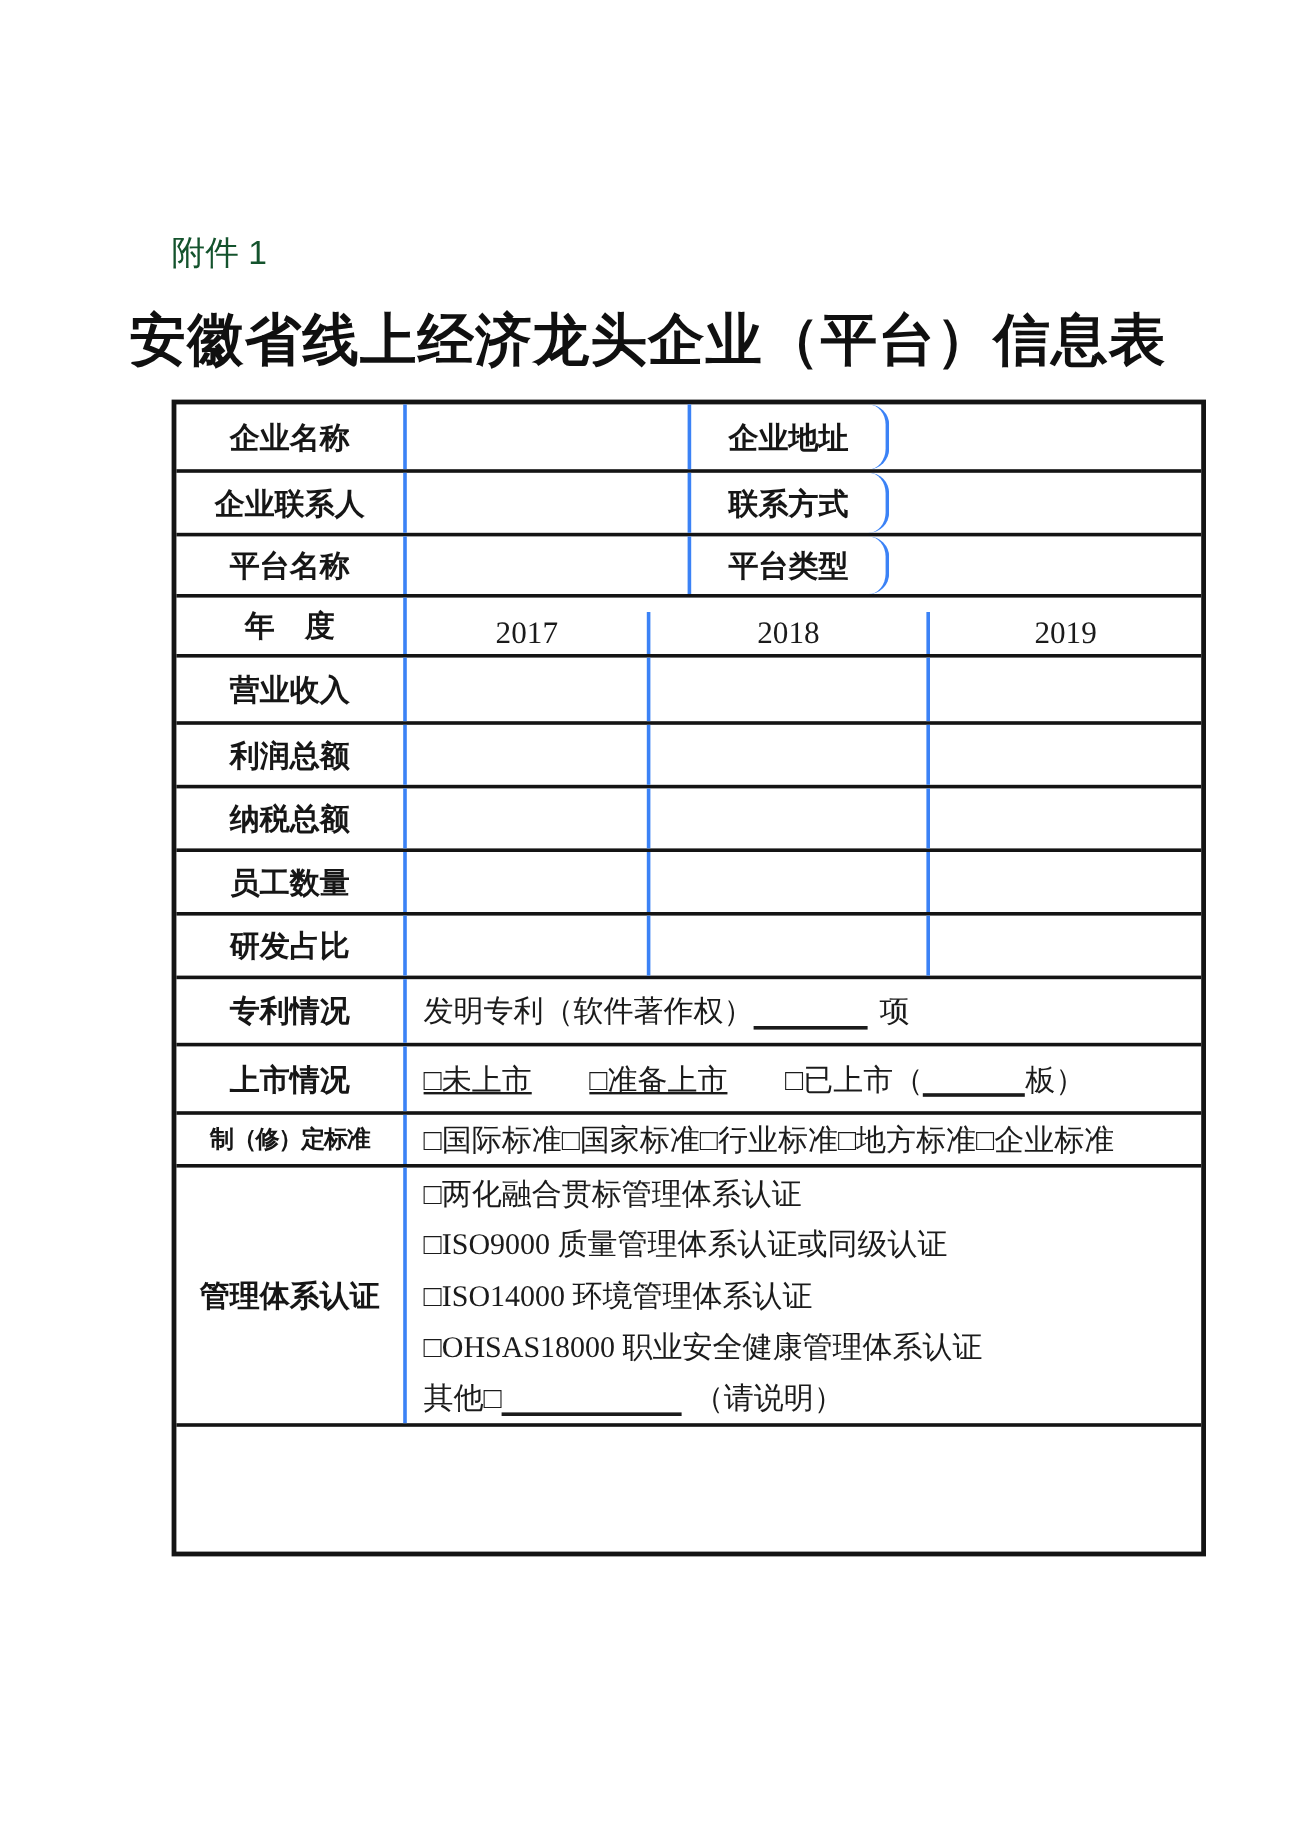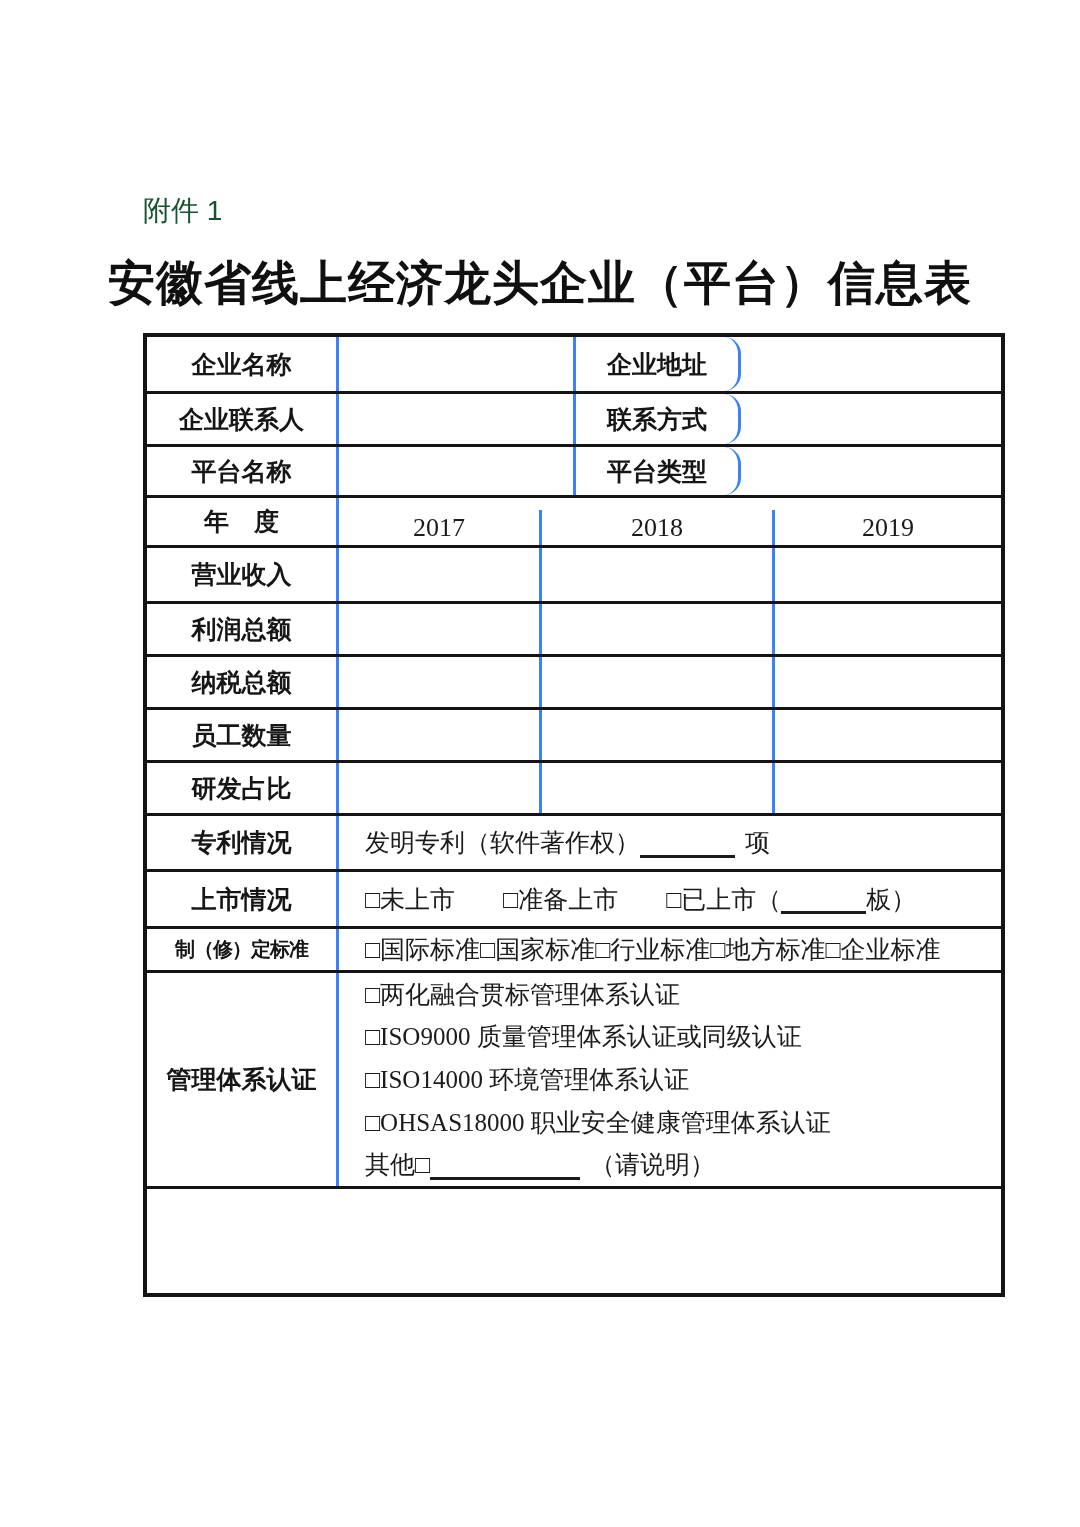--- a/index.html
+++ b/index.html
@@ -51,21 +51,21 @@
   .lbl {
     justify-content: center;
     font-weight: bold;
     font-size: 25px;
     font-family: "Liberation Sans", sans-serif;
     color: #161616;
     text-align: center;
     white-space: nowrap;
   }
   .content {
-    padding-left: 26px;
+    padding-left: 14px;
     font-size: 25px;
     font-family: "Liberation Serif", serif;
     white-space: nowrap;
   }
   .center { justify-content: center; margin-top: 12px; }
   .w-lbl { width: 192px; flex: 0 0 192px; }
   .w-v1  { width: 237px; flex: 0 0 237px; }
   .w-l2  { width: 165px; flex: 0 0 165px; border-radius: 17px; }
   .w-y1  { width: 203px; flex: 0 0 203px; }
   .w-y2  { width: 233px; flex: 0 0 233px; }
@@ -76,21 +76,21 @@
   .year-num { font-size: 26px; }
   .blank-line {
     display: inline-block;
     border-bottom: 3px solid #1b1b1b;
     height: 24px;
     margin-bottom: -6px;
   }
   .bl-95 { width: 95px; }
   .bl-85 { width: 85px; }
   .bl-150 { width: 150px; }
-  .gap-r { margin-right: 48px; }
+  .gap-r { margin-right: 48px; text-decoration: underline; }
   .suffix-gap { margin-left: 10px; }
   .cert-col {
     flex-direction: column;
     align-items: flex-start;
     justify-content: center;
   }
   .cert-line {
     height: 43px;
     display: flex;
     align-items: center;

